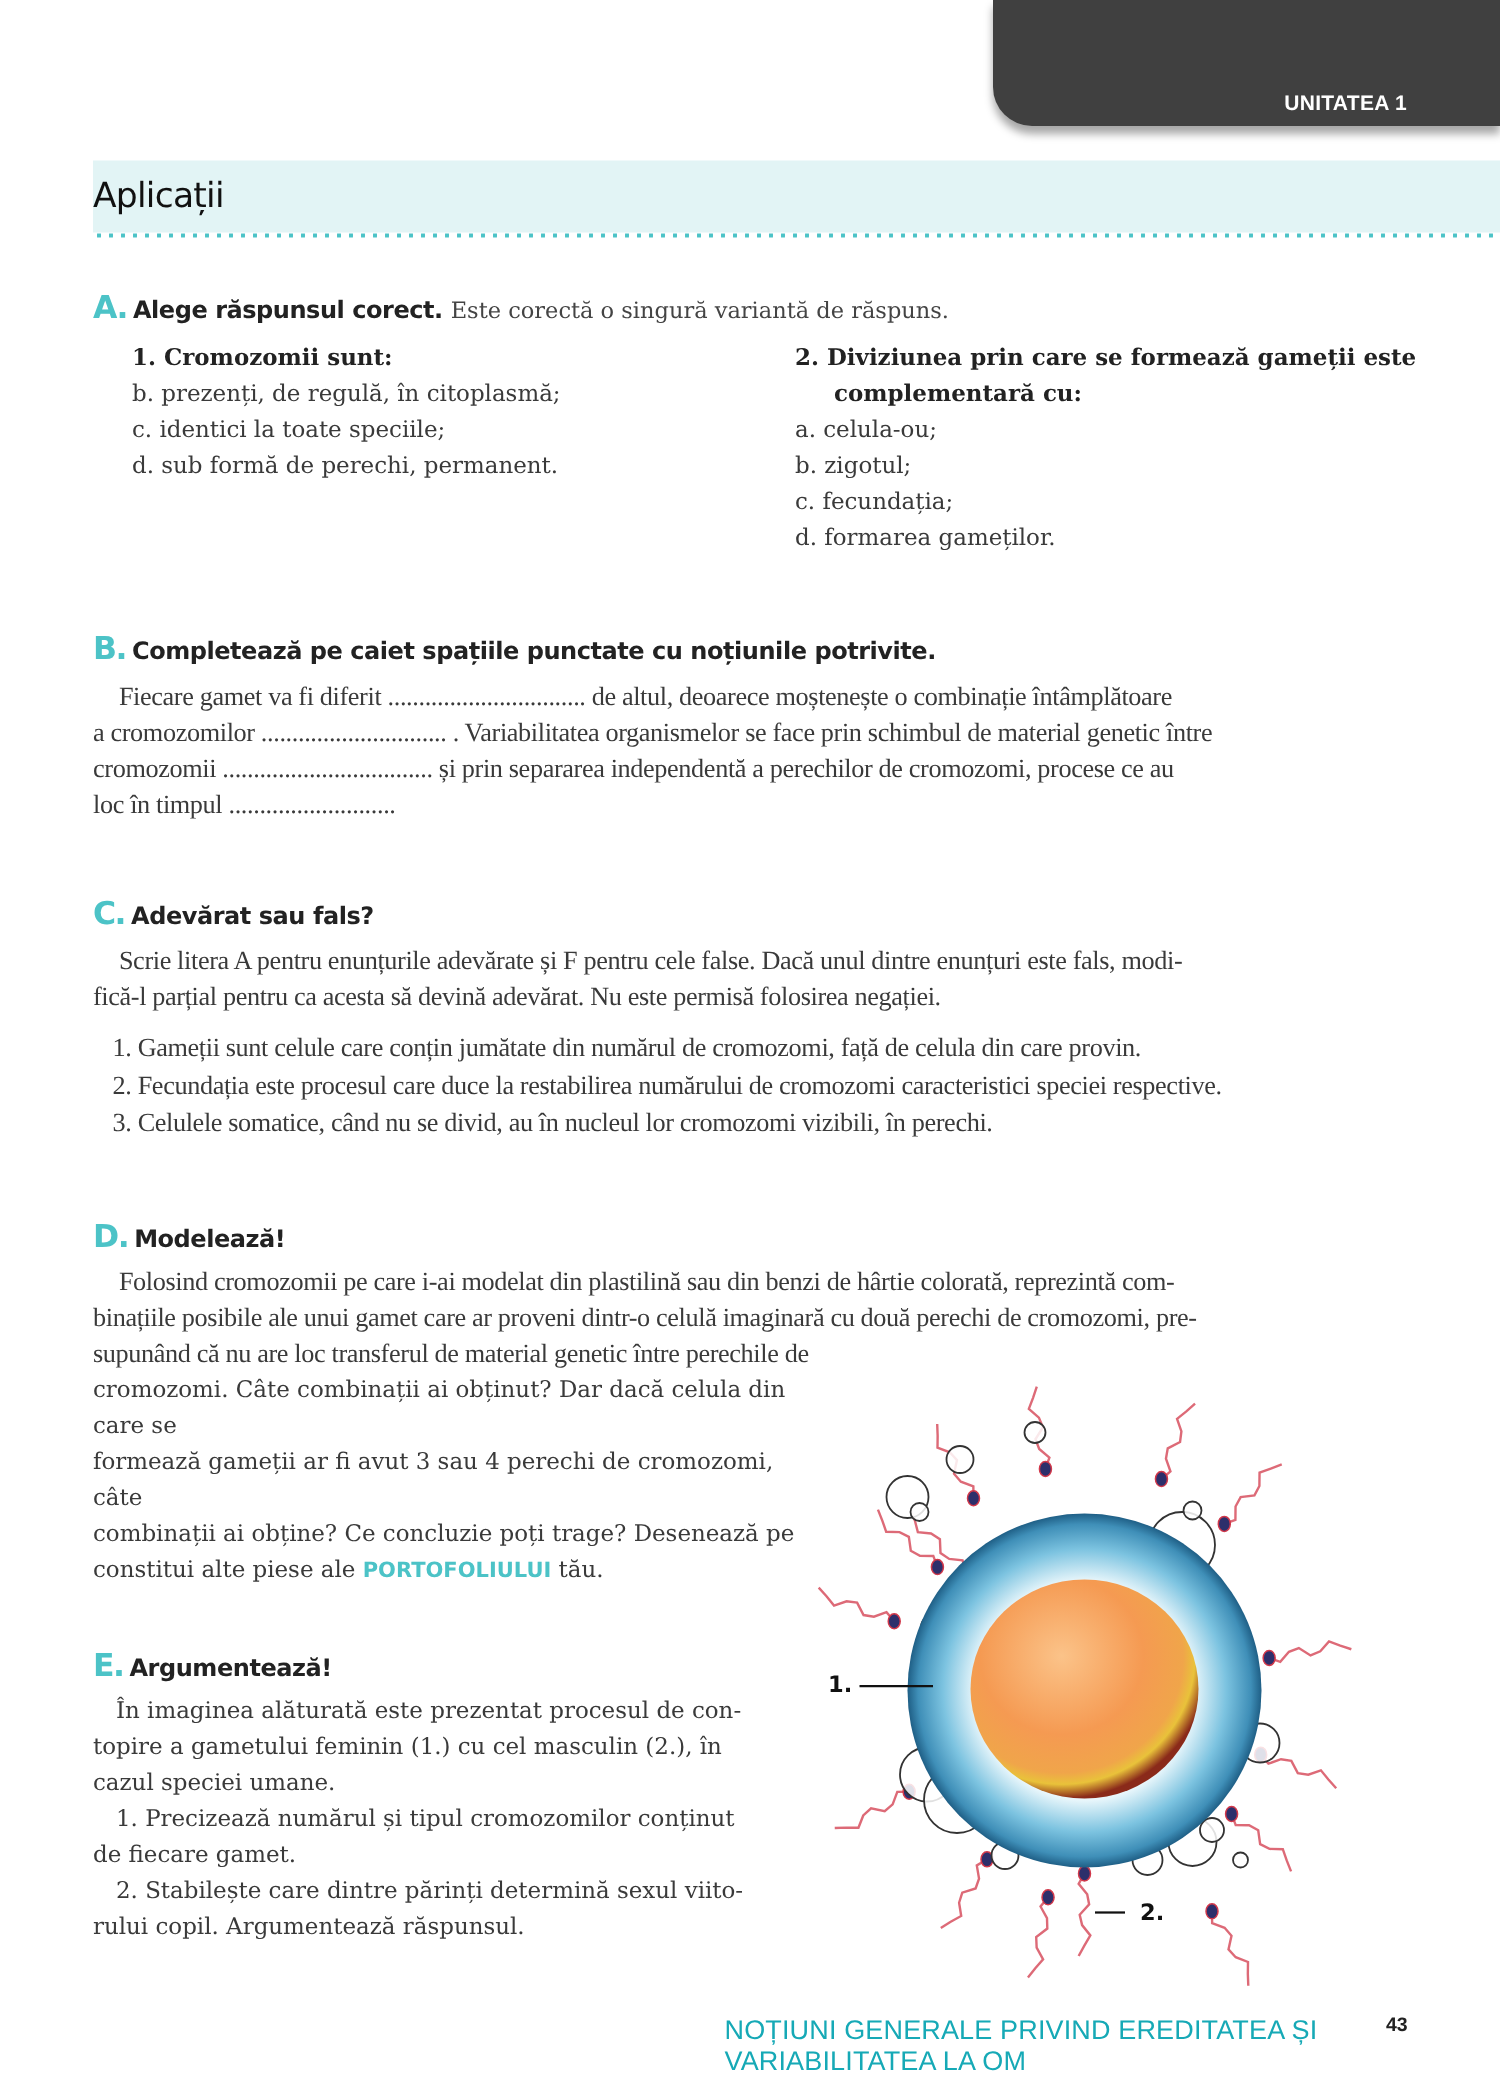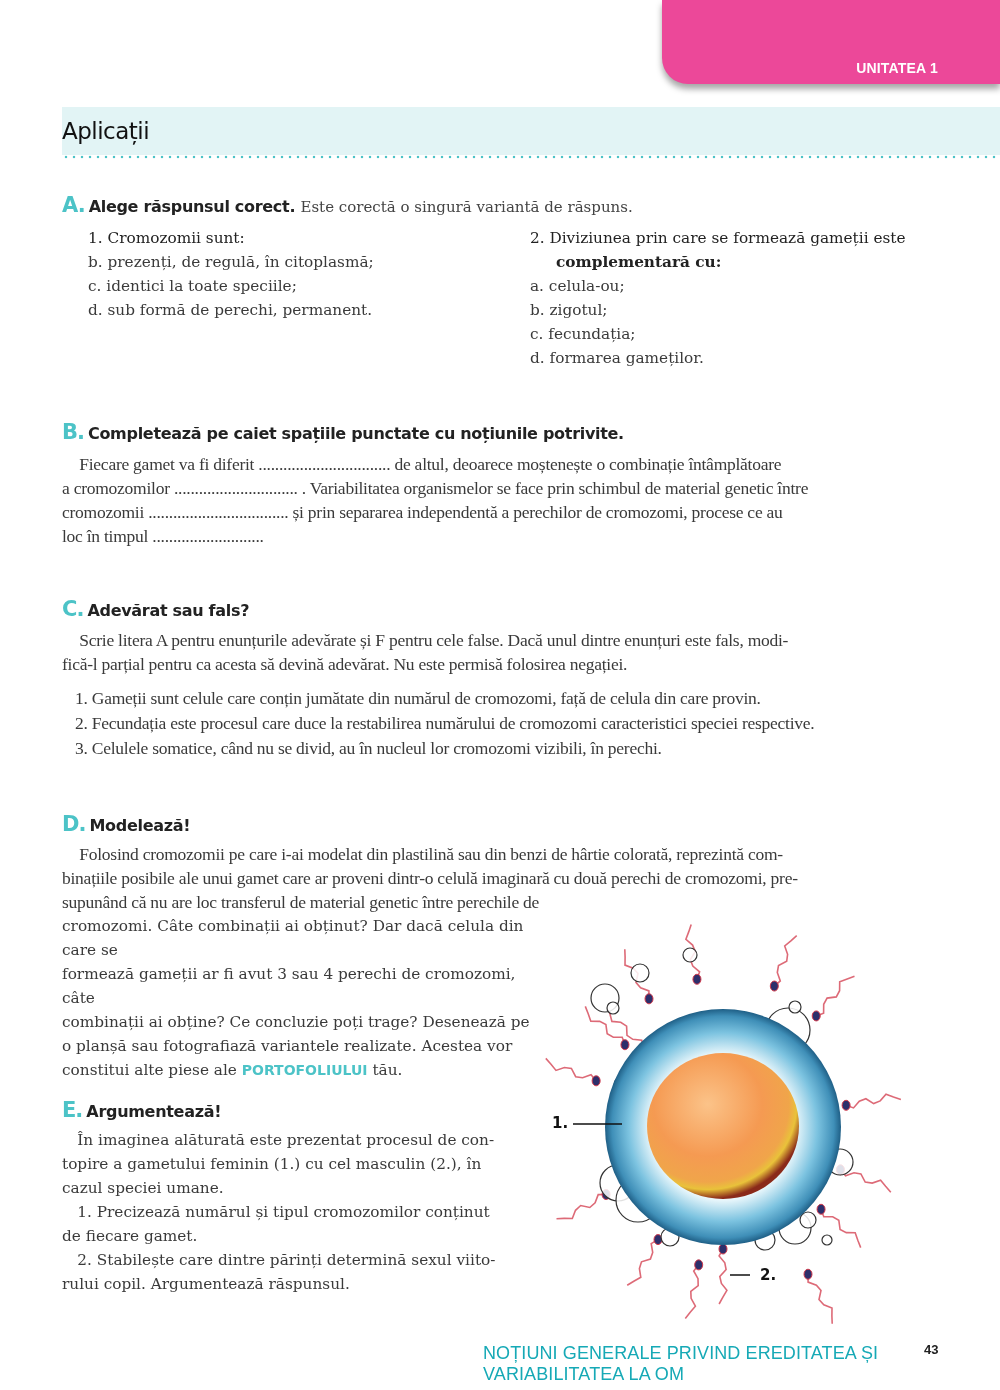--- a/index.html
+++ b/index.html
@@ -1,21 +1,21 @@
 <!DOCTYPE html>
 <html><head>
 <meta charset="utf-8">
 <style>
   * { margin: 0; padding: 0; box-sizing: border-box; }
   html, body { width: 1000px; height: 1390px; background: #ffffff; overflow: hidden; }
   body { position: relative; font-family: "DejaVu Serif", serif; color: #333; }
 
   .unit-tab {
     position: absolute; left: 662px; top: 0; width: 338px; height: 84px;
-    background: #ec4899; border-bottom-left-radius: 26px;
+    background: #404040; border-bottom-left-radius: 26px;
     box-shadow: 0 5px 6px rgba(0,0,0,0.35);
   }
   .unit-tab span {
     position: absolute; right: 62px; top: 60px;
     font-family: "Liberation Sans", sans-serif; font-weight: bold; font-size: 14px; color: #fff; letter-spacing: 0.2px;
   }
 
   .title-band {
     position: absolute; left: 62px; top: 107px; width: 938px; height: 48px;
     background: #e2f4f5;
@@ -31,21 +31,21 @@
   }
 
   .sec-head { position: absolute; left: 62px; font-family: "DejaVu Sans", sans-serif; font-weight: bold; font-size: 16px; color: #222; letter-spacing: -0.3px; }
   .sec-head .letter { color: #4cc3c7; font-size: 21px; margin-right: 4px; letter-spacing: -1px; }
   .sec-head .plain { font-family: "DejaVu Serif", serif; font-weight: normal; font-size: 15px; color: #444; letter-spacing: 0; }
 
   .txt { position: absolute; font-size: 15.3px; line-height: 24px; color: #3a3a3a; }
   .narrow { font-family: "Liberation Serif", serif; font-size: 17.5px; line-height: 24px; letter-spacing: -0.25px; }
 
   .q { position: absolute; font-size: 15.3px; line-height: 24px; color: #3a3a3a; }
-  .q .qt { font-weight: normal; color: #222; }
+  .q .qt { font-weight: bold; color: #222; }
   .q .qt2 { padding-left: 26px; font-weight: bold; color: #222; }
 
   .accent { color: #4cc3c7; font-family: "DejaVu Sans", sans-serif; font-weight: bold; font-size: 14px; }
 
   .footer-text { position: absolute; left: 483px; top: 1343px; font-family: "Liberation Sans", sans-serif; font-size: 18px; color: #16a9b6; letter-spacing: 0.1px; }
   .page-num { position: absolute; left: 924px; top: 1342px; font-family: "Liberation Sans", sans-serif; font-weight: bold; font-size: 13px; color: #222; }
 
   .figure { position: absolute; left: 540px; top: 910px; width: 460px; height: 420px; }
 </style>
 </head>
@@ -109,21 +109,20 @@
 </div>
 <div class="txt narrow" style="left:62px; top:842px; width:940px;">
   <div> Folosind cromozomii pe care i-ai modelat din plastilină sau din benzi de hârtie colorată, reprezintă com-</div>
   <div>binațiile posibile ale unui gamet care ar proveni dintr-o celulă imaginară cu două perechi de cromozomi, pre-</div>
   <div>supunând că nu are loc transferul de material genetic între perechile de</div>
 </div>
 <div class="txt" style="left:62px; top:914px; width:490px;">
   <div>cromozomi. Câte combinații ai obținut? Dar dacă celula din care se</div>
   <div>formează gameții ar fi avut 3 sau 4 perechi de cromozomi, câte</div>
   <div>combinații ai obține? Ce concluzie poți trage? Desenează pe</div>
-  <div>o planșă sau fotografiază variantele realizate. Acestea vor</div>
   <div><span>constitui alte piese ale </span><span class="accent">PORTOFOLIULUI</span><span> tău.</span></div>
 </div>
 
 <div class="sec-head" style="top:1098px;">
   <span class="letter">E.</span><span>Argumentează!</span>
 </div>
 <div class="txt" style="left:62px; top:1128px; width:480px;">
   <div> În imaginea alăturată este prezentat procesul de con-</div>
   <div>topire a gametului feminin (1.) cu cel masculin (2.), în</div>
   <div>cazul speciei umane.</div>

